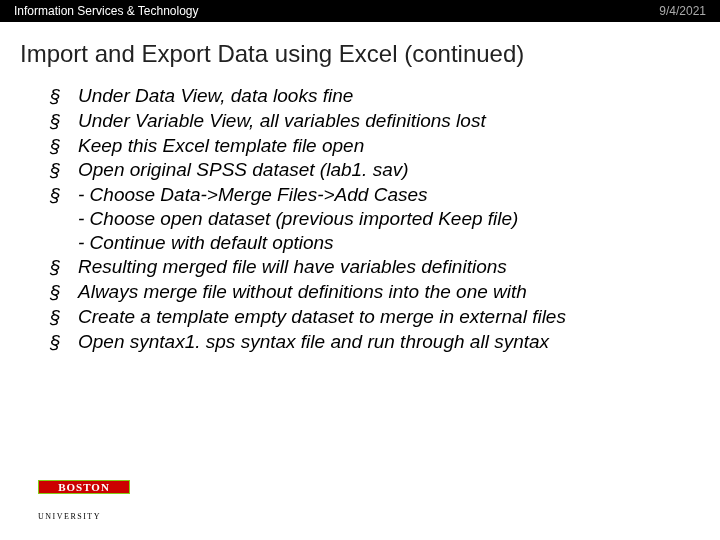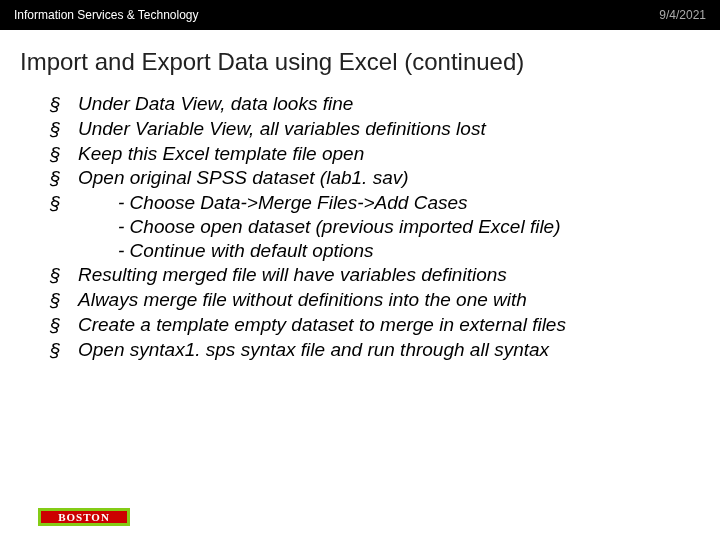--- a/index.html
+++ b/index.html
@@ -6,21 +6,21 @@
   body {
     width: 720px;
     height: 540px;
     background: #fff;
     font-family: Arial, Helvetica, sans-serif;
     position: relative;
     overflow: hidden;
   }
   .header {
     background: #000;
-    height: 30px;
+    height: 22px;
     display: flex;
     justify-content: space-between;
     align-items: center;
     padding: 0 14px;
   }
   .header-left {
     color: #fff;
     font-size: 12px;
   }
   .header-right {
@@ -51,21 +51,20 @@
   ul.bullets > li::before {
     content: "§";
     position: absolute;
     left: 0;
     top: 0;
     font-size: 19px;
     color: #000;
   }
   .sub {
     display: block;
-    margin-left: 40px;
   }
   .logo-wrap {
     position: absolute;
     left: 38px;
     bottom: 24px;
   }
   .logo {
     width: 92px;
     height: 36px;
     display: flex;
@@ -74,23 +73,22 @@
   .logo-top {
     background: #c00;
     color: #fff;
     font-weight: bold;
     font-size: 11px;
     letter-spacing: 1px;
     height: 34px;
     display: flex;
     align-items: center;
     justify-content: center;
-    border: 3px solid #84cc16;
+    border: 1px solid #84cc16;
     font-family: "Times New Roman", serif;
-    margin-top: 28px;
   }
   .logo-bottom {
     color: #000;
     font-size: 8px;
     letter-spacing: 1.5px;
     text-align: left;
     padding-top: 18px;
     font-family: "Times New Roman", serif;
   }
 </style>
@@ -103,21 +101,21 @@
 </div>
 
 <h1 class="title">Import and Export Data using Excel (continued)</h1>
 
 <div class="content">
   <ul class="bullets" id="bullet-list">
       <li><span>Under Data View, data looks fine</span></li>
       <li><span>Under Variable View, all variables definitions lost</span></li>
       <li><span>Keep this Excel template file open</span></li>
       <li><span>Open original SPSS dataset (lab1. sav)</span></li>
-      <li><span class="sub">- Choose Data-&gt;Merge Files-&gt;Add Cases</span><span class="sub">- Choose open dataset (previous imported Excel file)</span><span class="sub">- Continue with default options</span></li>
+      <li><span class="sub">- Choose Data-&gt;Merge Files-&gt;Add Cases</span><span class="sub">- Choose open dataset (previous imported Keep file)</span><span class="sub">- Continue with default options</span></li>
       <li><span>Resulting merged file will have variables definitions</span></li>
       <li><span>Always merge file without definitions into the one with</span></li>
       <li><span>Create a template empty dataset to merge in external files</span></li>
       <li><span>Open syntax1. sps syntax file and run through all syntax</span></li>
     </ul>
 </div>
 
 <div class="logo-wrap">
   <div class="logo">
     <div class="logo-top">BOSTON</div>

